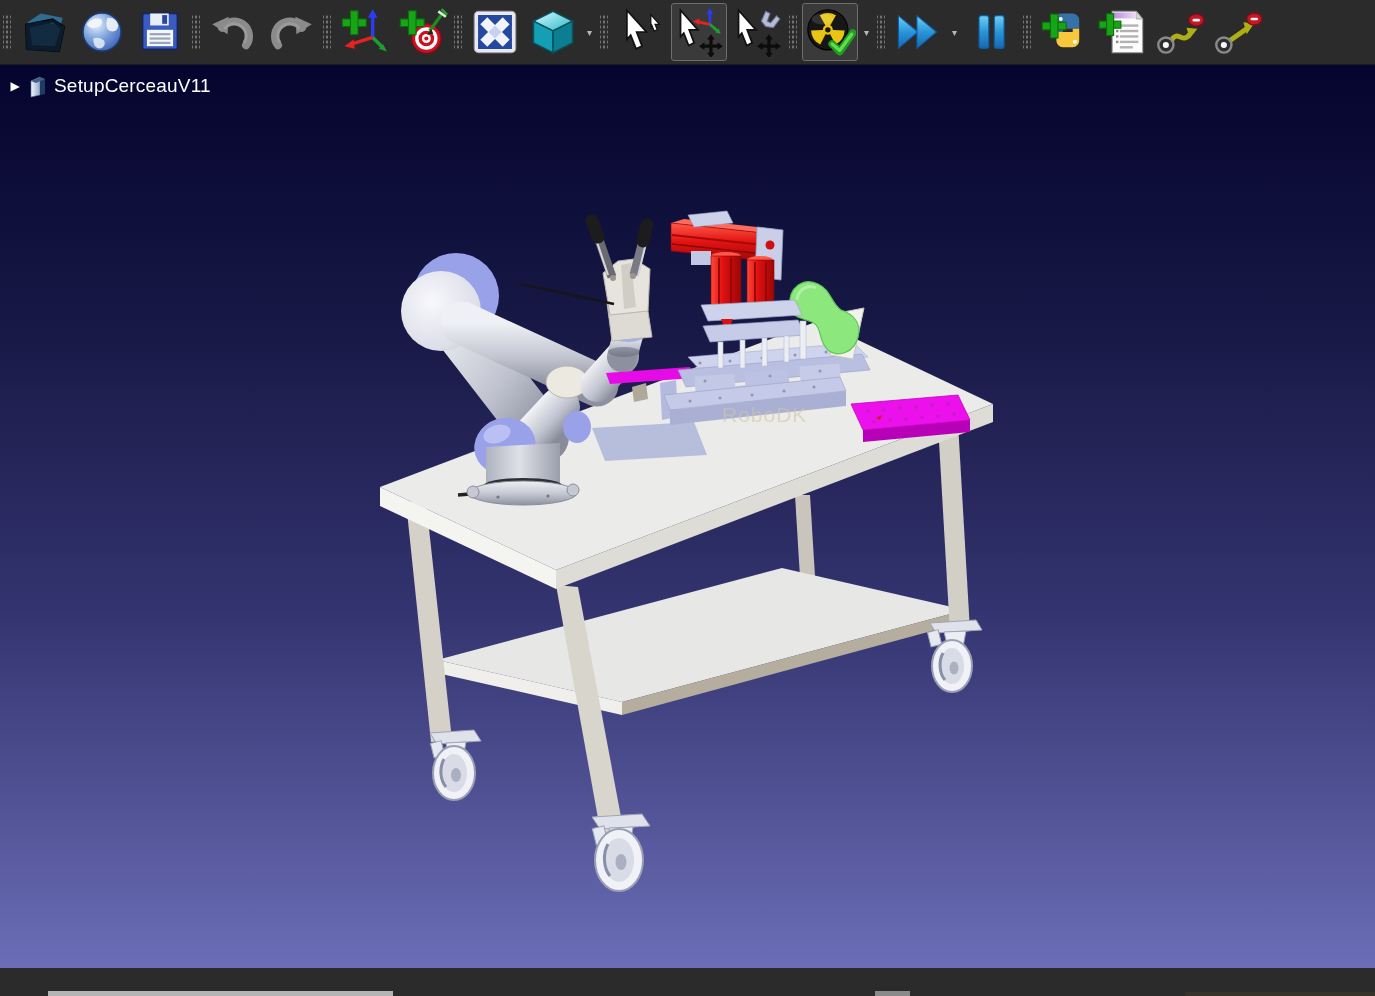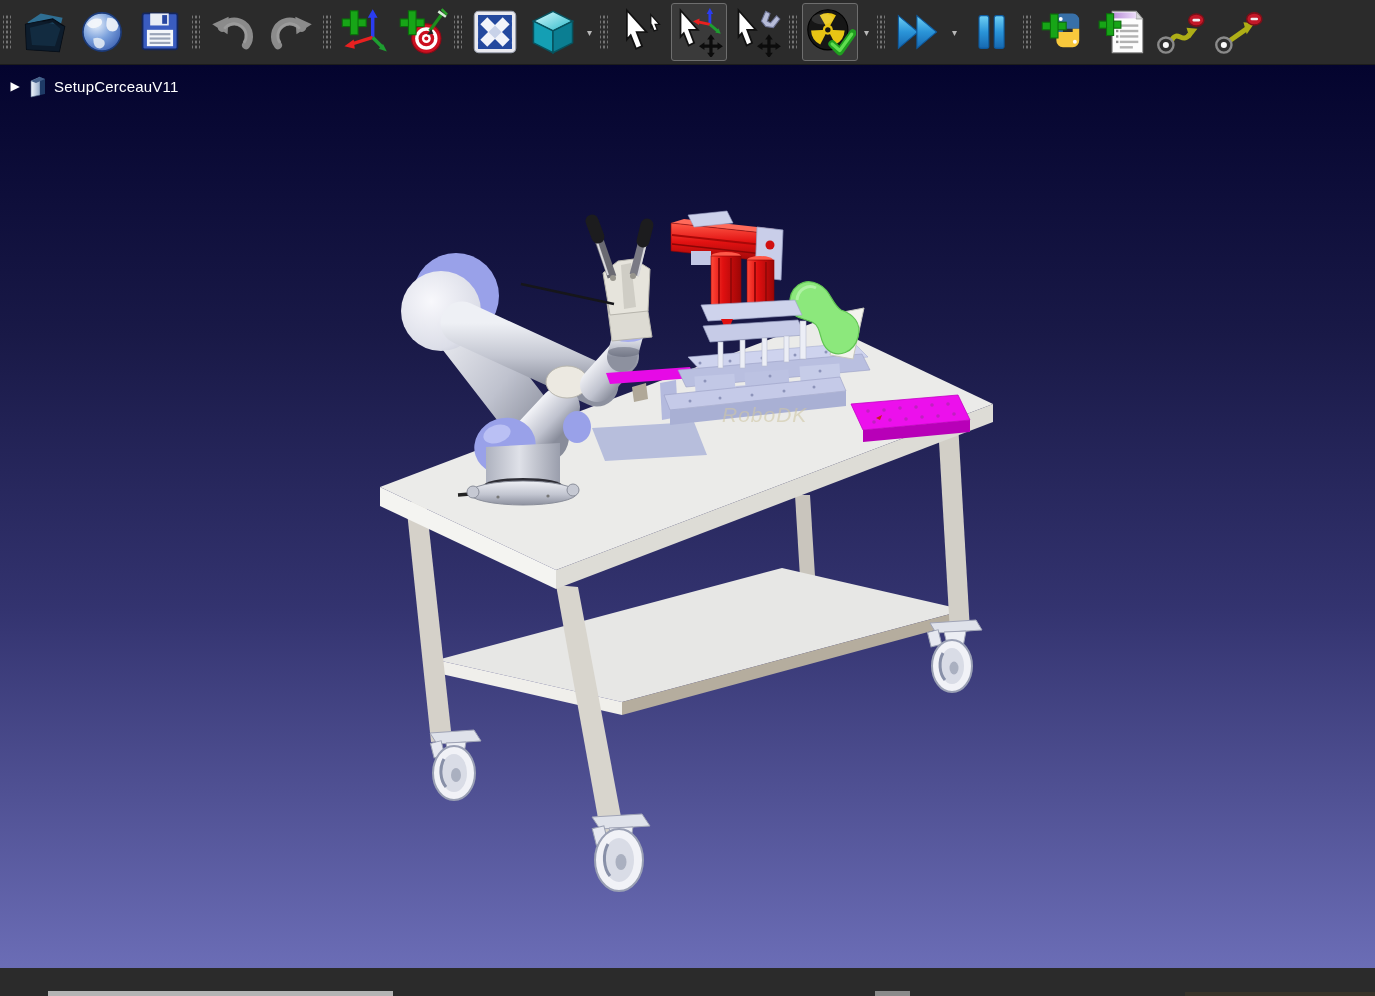--- a/index.html
+++ b/index.html
@@ -19,23 +19,23 @@
   .dd { width:15px; height:48px; display:flex; align-items:center; justify-content:center;
         color:#b8b8b8; font-size:10px; flex:0 0 auto; }
 
   
   .viewport { position:absolute; top:65px; left:0; width:1375px; height:903px;
               background:linear-gradient(180deg,#04042e 0%, #191947 30%, #33336f 60%, #6b6db6 100%); }
   .scene-svg { position:absolute; top:0; left:0; }
   .tree-row { position:absolute; top:8px; left:8px; height:26px; display:flex;
               align-items:center; gap:7px; color:#ffffff; }
   .expander { font-size:12px; color:#ffffff; width:14px; text-align:center; }
-  .tree-label { font-size:15px; letter-spacing:.2px; }
+  .tree-label { font-size:19px; letter-spacing:.2px; }
   .watermark { position:absolute; left:722px; top:338px; font-size:21px;
-               color:rgba(207,198,163,.58); letter-spacing:1px;font-style:italic; }
+               color:rgba(207,198,163,.58); letter-spacing:1px; }
 
   
   .footer { position:absolute; top:968px; left:0; width:1375px; height:28px; background:#2b2b2b; }
   .footer .bar1 { position:absolute; bottom:0; left:48px; width:345px; height:5px; background:#b4b4b4; }
   .footer .bar2 { position:absolute; bottom:0; left:875px; width:35px; height:5px; background:#8a8a8a; }
   .footer .bar3 { position:absolute; bottom:0; left:1185px; width:190px; height:4px; background:#38332a; }
 </style>
 </head>
 <body>
 

